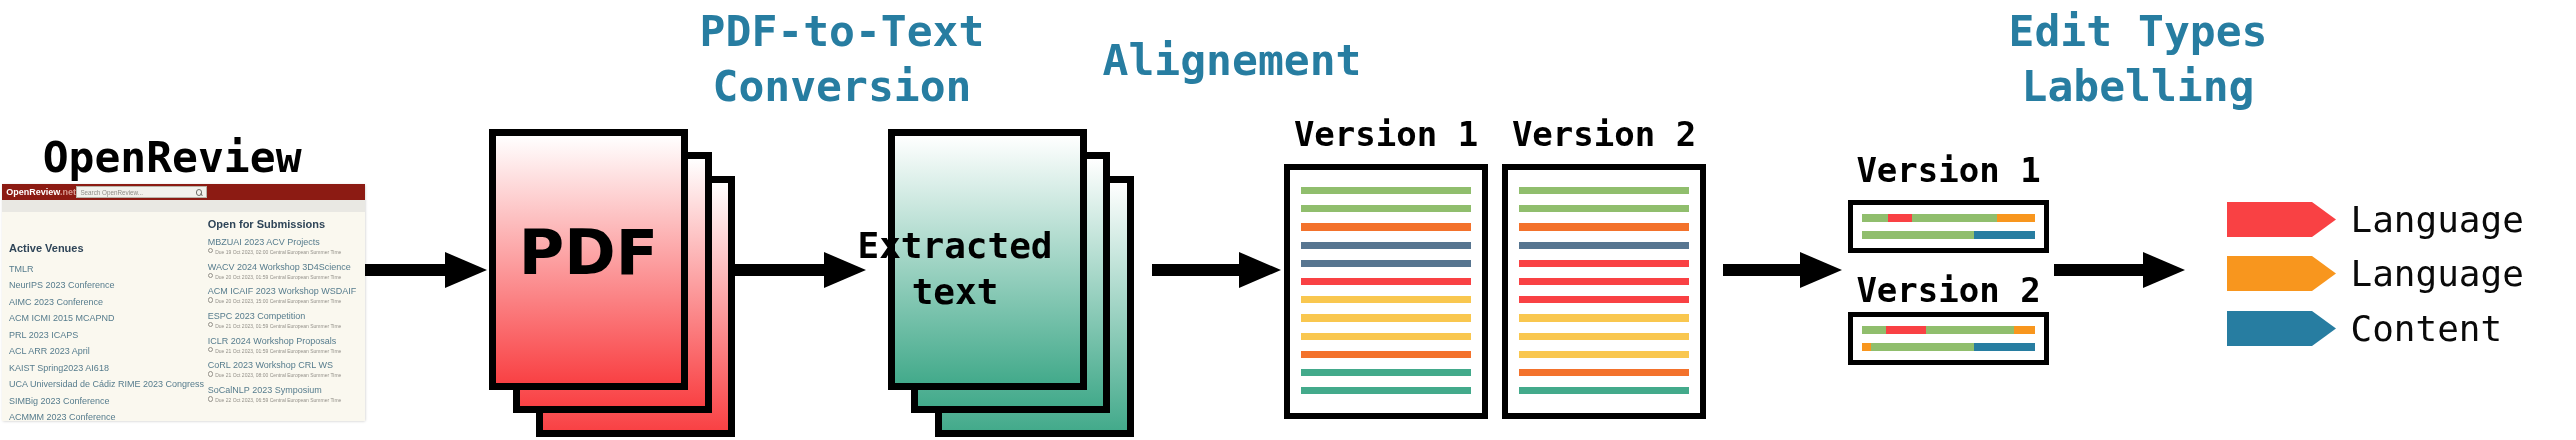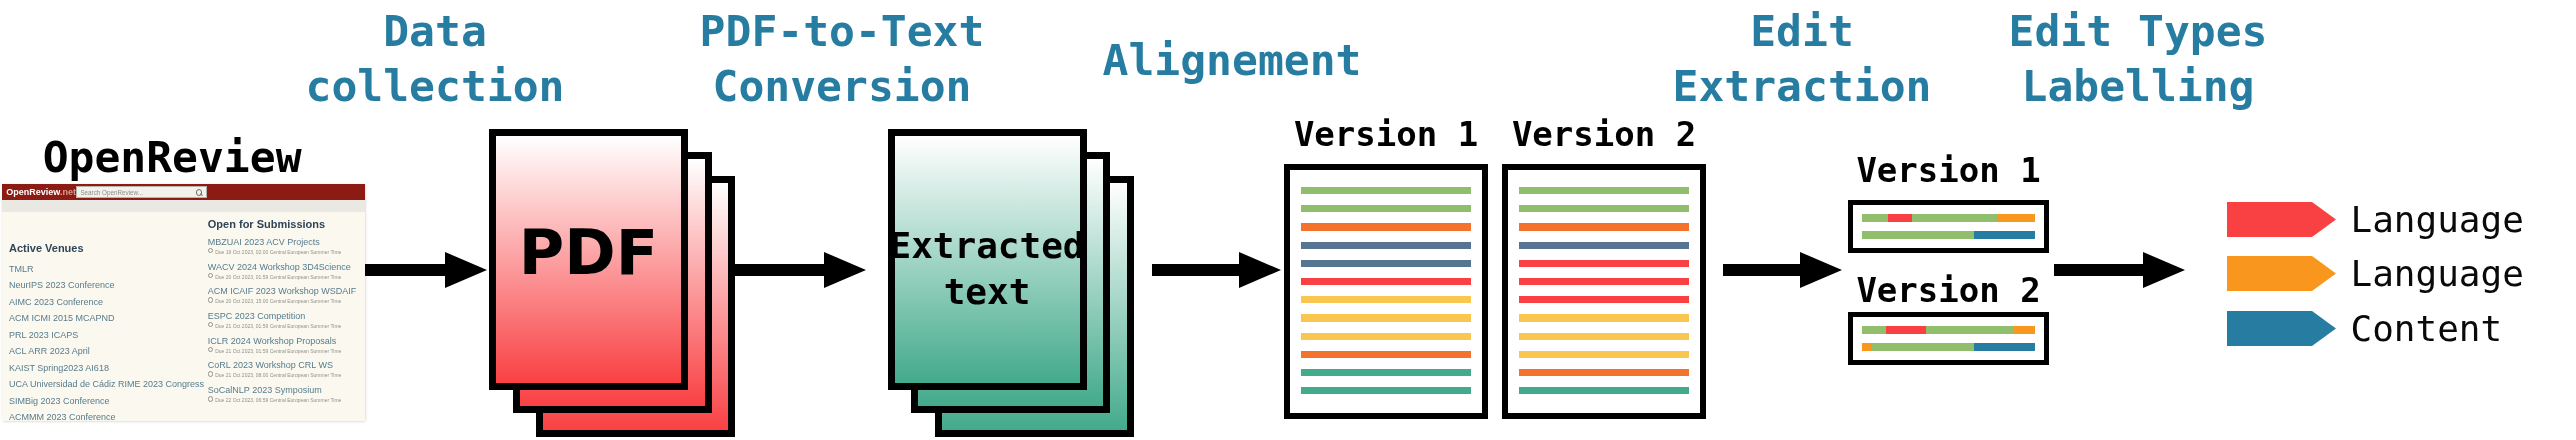--- a/index.html
+++ b/index.html
@@ -55,21 +55,21 @@
   .clock{display:inline-block;width:3.6px;height:3.6px;border:0.9px solid #94918a;border-radius:50%;
          margin-right:1.8px;vertical-align:0.9px;}
 
   
   .page{position:absolute;width:199px;height:261px;border:7.2px solid #000;box-sizing:border-box;}
   .pdf-grad{background:linear-gradient(180deg,#ffffff 0%,#F94144 100%);}
   .teal-grad{background:linear-gradient(180deg,#ffffff 0%,#43AA8B 100%);}
   .stack-label{position:absolute;text-align:center;color:#000;}
   #pdf-label{left:489px;top:216px;width:199px;font-family:"DejaVu Sans",sans-serif;
              font-weight:bold;font-size:62px;}
-  #ext-label{left:880px;top:223px;width:214px;font-weight:bold;font-size:36px;line-height:46px;white-space:pre;}
+  #ext-label{left:848px;top:223px;width:214px;font-weight:bold;font-size:36px;line-height:46px;white-space:pre;}
 
   
   .vlabel{position:absolute;top:114px;width:204px;text-align:center;font-weight:bold;font-size:34px;color:#000;}
   .adoc{position:absolute;top:164px;width:204px;height:255px;border:6.3px solid #000;background:#fff;
         box-sizing:border-box;padding:17px 11px 0 11px;}
   .dline{height:7.2px;margin-bottom:11px;}
 
   
   .elabel{position:absolute;left:1848px;width:201px;text-align:center;font-weight:bold;font-size:34px;color:#000;}
   #elabel-0{top:150px;} #elabel-1{top:270px;}
@@ -82,27 +82,23 @@
   
   .legend-row{position:absolute;left:2227px;height:35px;display:flex;align-items:center;}
   .lmarker{width:109px;height:35px;clip-path:polygon(0 0,78% 0,100% 50%,78% 100%,0 100%);}
   .llabel{margin-left:14.5px;font-size:36px;color:#0a0a0a;line-height:35px;}
 </style>
 </head>
 <body>
 
 <div class="canvas">
 
-  <div class="stage-heading" id="h-data"><span>Data</span>
-<span>collection</span></div>
   <div class="stage-heading" id="h-align"><span>Alignement</span></div>
   <div class="stage-heading" id="h-pdf"><span>PDF-to-Text</span>
 <span>Conversion</span></div>
-  <div class="stage-heading" id="h-editext"><span>Edit</span>
-<span>Extraction</span></div>
   <div class="stage-heading" id="h-types"><span>Edit Types</span>
 <span>Labelling</span></div>
 
   <div class="arrow" id="arrow-1">
       <div class="shaft"></div>
       <div class="head"></div>
     </div>
   <div class="arrow" id="arrow-2">
       <div class="shaft"></div>
       <div class="head"></div>

